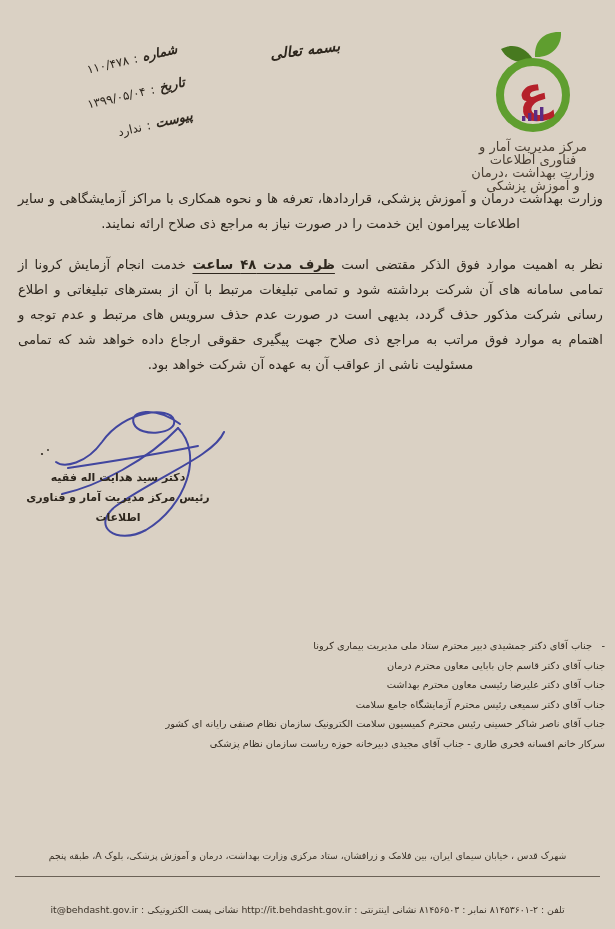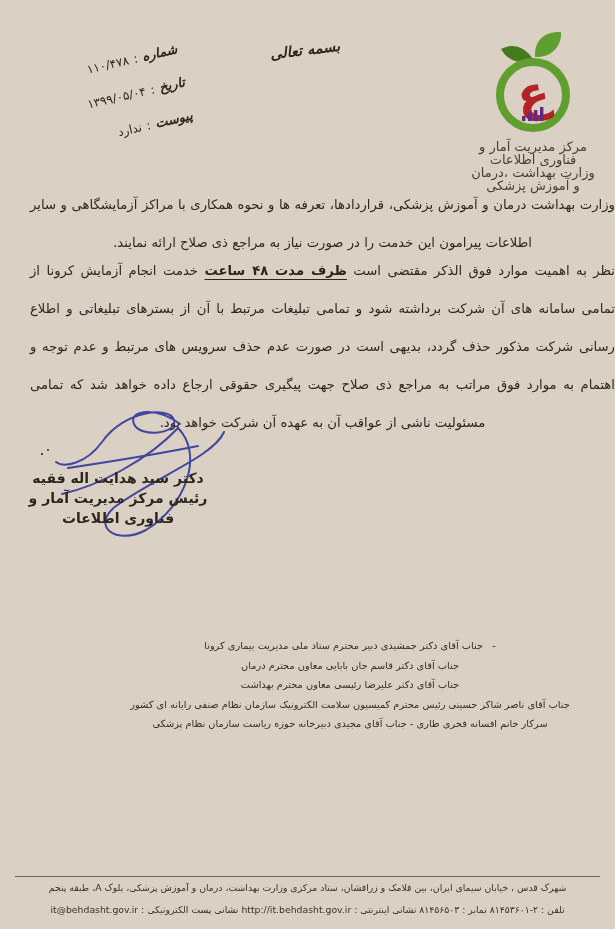--- a/index.html
+++ b/index.html
@@ -26,48 +26,48 @@
     left:225px;top:42px;width:160px;text-align:center;
     font-style:italic;font-weight:bold;font-size:14.5px;
     transform:rotate(-7deg);direction:rtl;
   }
   
   .logo-wrap{left:468px;top:30px;width:130px;text-align:center;}
   .logo-svg{display:block;margin:0 auto;}
   .logo-text{direction:rtl;font-size:13px;line-height:13px;color:#4a3f33;margin-top:4px;}
   
   .body-text{
-    left:30px;width:585px;
+    left:18px;width:585px;
     direction:rtl;text-align:justify;text-align-last:center;
-    font-size:13.2px;line-height:38px;
+    font-size:13.2px;line-height:25px;
   }
   .para1{top:186px;}
   .para2{top:252px;}
   .emph{font-weight:bold;text-decoration:underline;text-underline-offset:4px;}
   
   .sig-text{
     left:12px;top:468px;width:212px;
     direction:rtl;text-align:center;
-    font-weight:bold;font-size:14px;line-height:20px;
+    font-weight:bold;font-size:11px;line-height:20px;
   }
   .sig-svg{left:28px;top:402px;pointer-events:none;}
   
   .cc{
     left:95px;top:636px;width:510px;
-    direction:rtl;text-align:center;
+    direction:rtl;text-align:right;
     font-size:9.8px;line-height:19.5px;color:#352d22;
   }
   .cc-row{white-space:nowrap;}
   
   .footer-rule{left:15px;top:876px;width:585px;border-top:1px solid #6b6257;}
   .footer-line{
     left:0;width:615px;text-align:center;direction:rtl;
     font-size:9.3px;color:#3a3228;
   }
-  .footer-address{top:882px;}
+  .footer-address{top:850px;}
   .footer-contacts{top:904px;}
 </style>
 </head>
 <body>
 
 <div>
 
   <div class="abs meta">
     <div class="meta-row">
       <span class="meta-label">شماره</span><span class="meta-colon">:</span><span class="meta-value">۱۱۰/۴۷۸</span>
@@ -121,20 +121,21 @@
   </svg>
   <div class="abs sig-text">
     <div>دکتر سید هدایت اله فقیه</div>
     <div>رئیس مرکز مدیریت آمار و فناوری اطلاعات</div>
   </div>
 
   <div class="abs cc">
     <div class="cc-row">-&nbsp;&nbsp;&nbsp;جناب آقای دکتر جمشیدی دبیر محترم ستاد ملی مدیریت بیماری کرونا</div>
     <div class="cc-row">جناب آقای دکتر قاسم جان بابایی معاون محترم درمان</div>
     <div class="cc-row">جناب آقای دکتر علیرضا رئیسی معاون محترم بهداشت</div>
+    <div class="cc-row">جناب آقای دکتر سمیعی رئیس محترم آزمایشگاه جامع سلامت</div>
     <div class="cc-row">جناب آقای ناصر شاکر حسینی رئیس محترم کمیسیون سلامت الکترونیک سازمان نظام صنفی رایانه ای کشور</div>
     <div class="cc-row">سرکار خانم افسانه فخری طاری - جناب آقای مجیدی دبیرخانه حوزه ریاست سازمان نظام پزشکی</div>
   </div>
 
   <div class="abs footer-rule"></div>
   <div class="abs footer-line footer-address">شهرک قدس ، خیابان سیمای ایران، بین فلامک و زرافشان، ستاد مرکزی وزارت بهداشت، درمان و آموزش پزشکی، بلوک A، طبقه پنجم</div>
   <div class="abs footer-line footer-contacts">تلفن : ۲-۸۱۴۵۳۶۰۱ نمابر : ۸۱۴۵۶۵۰۳ نشانی اینترنتی : http://it.behdasht.gov.ir نشانی پست الکترونیکی : it@behdasht.gov.ir</div>
 
 </div>
 

